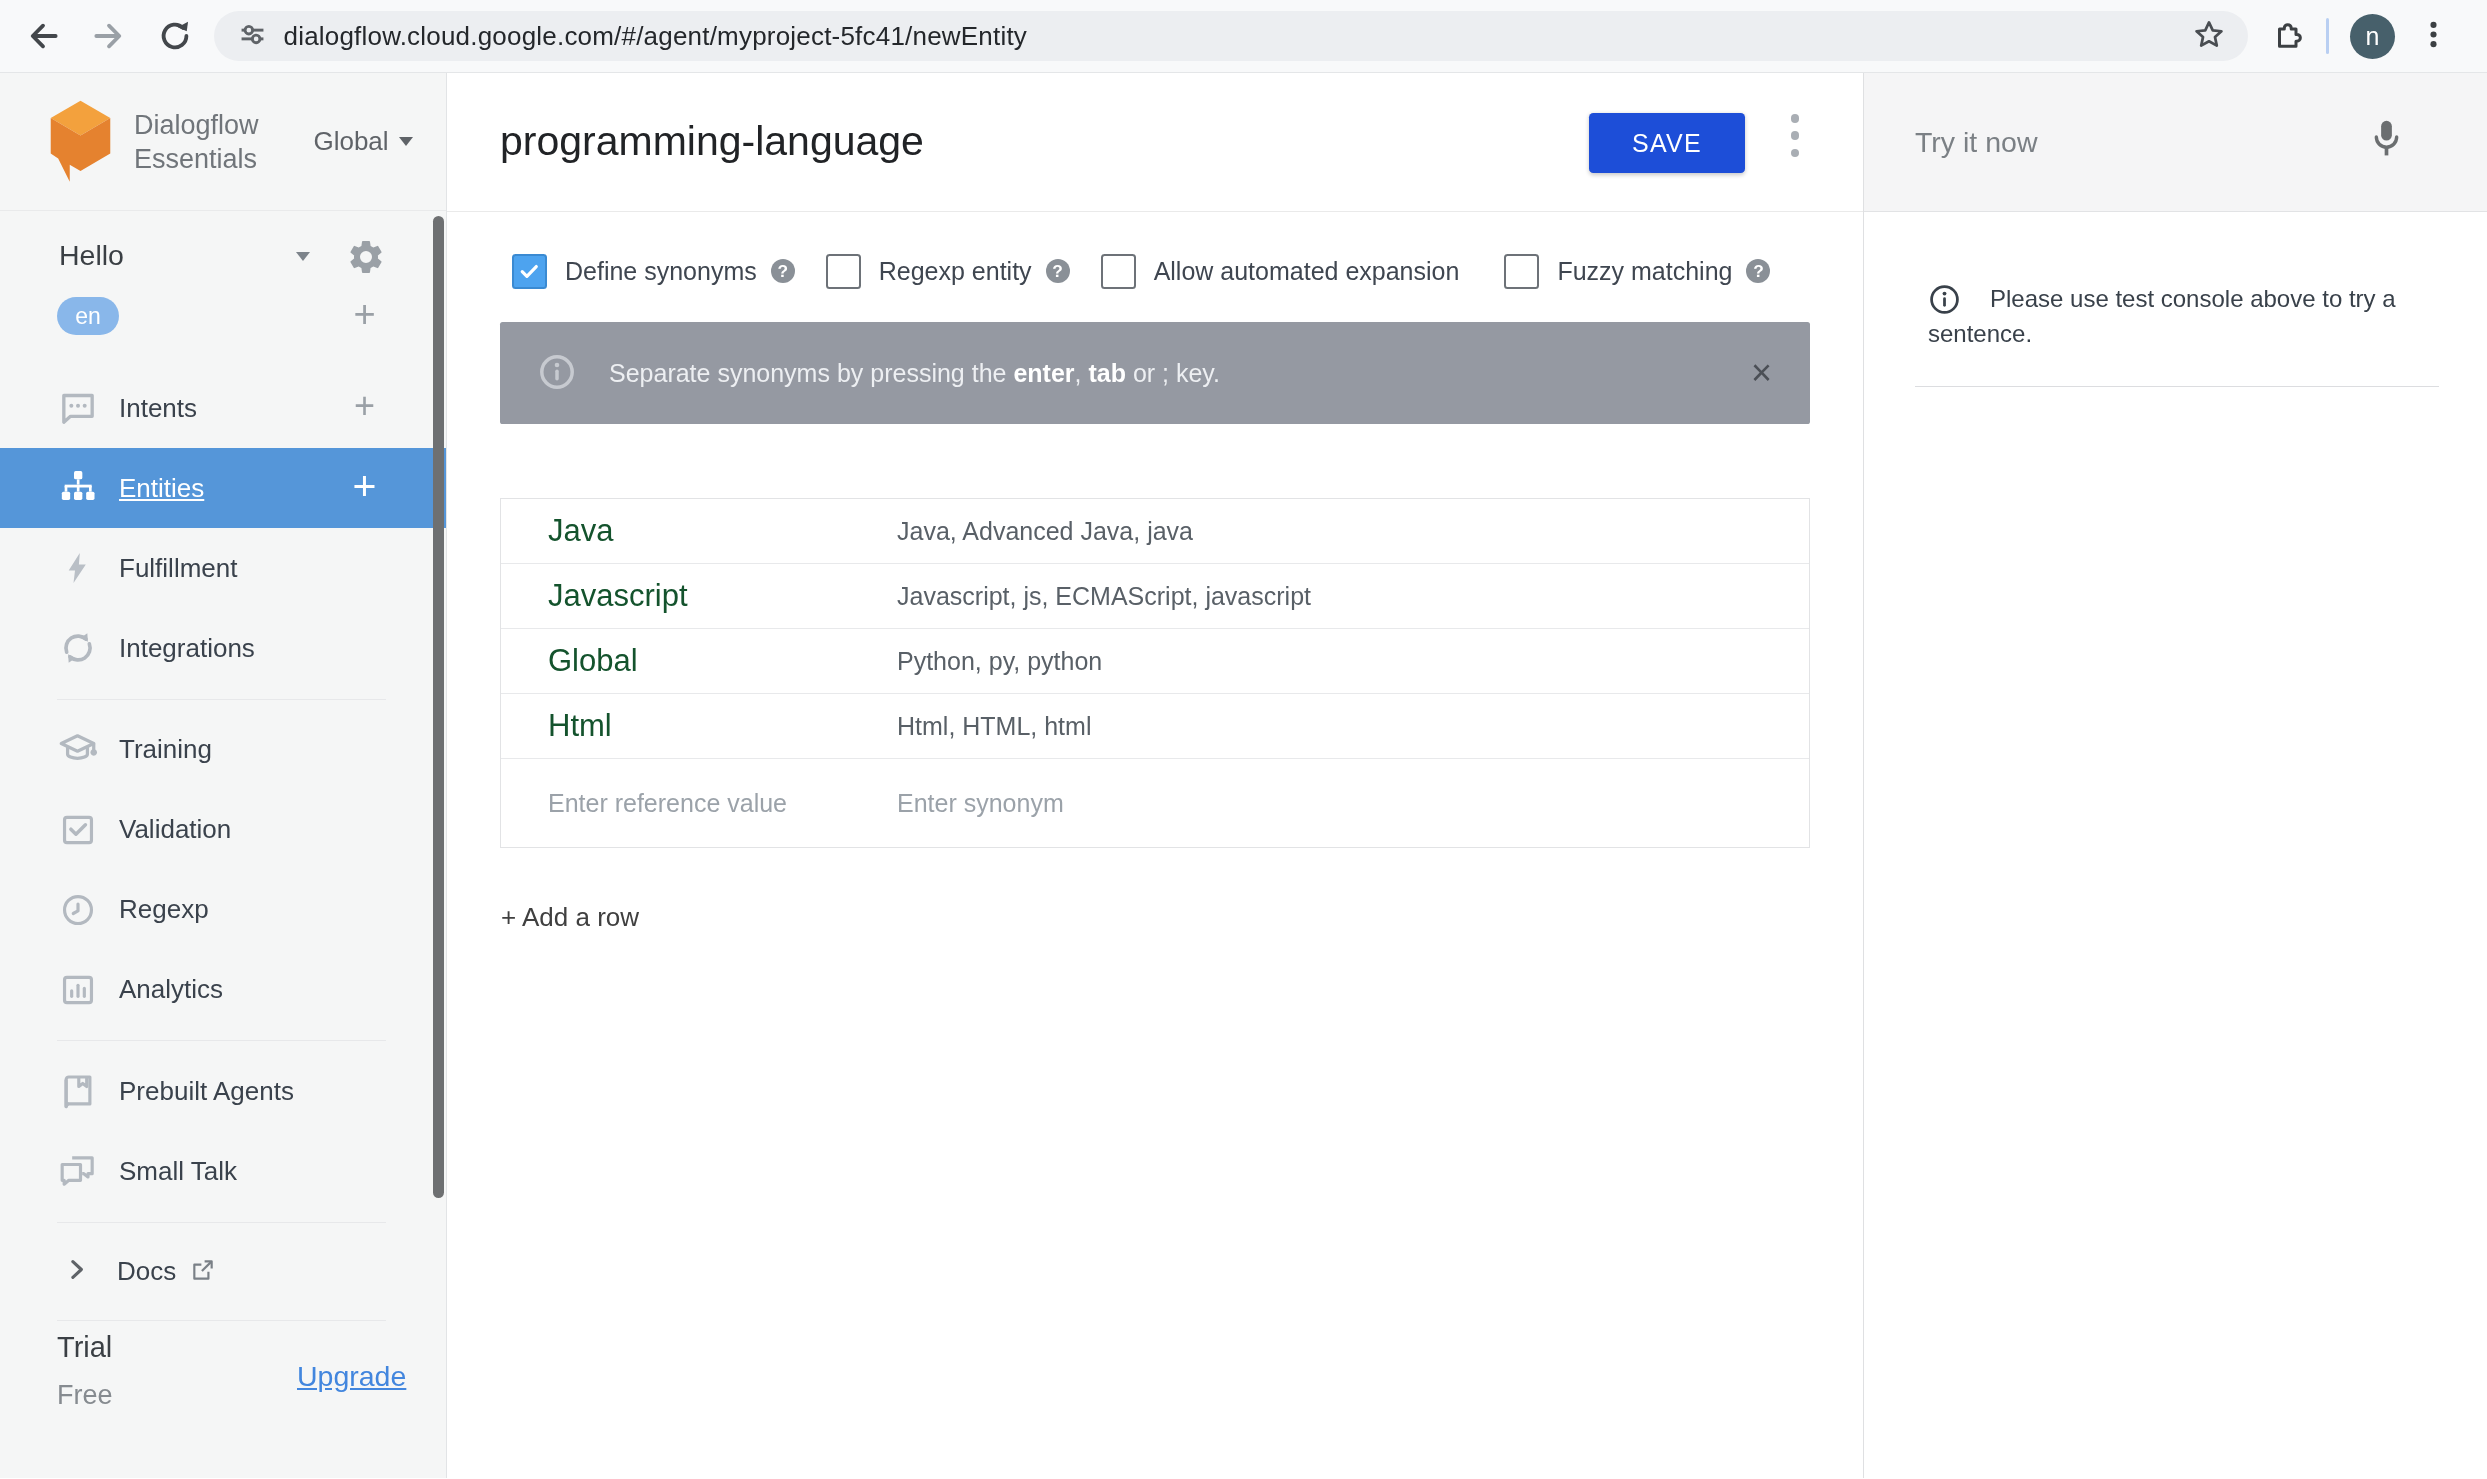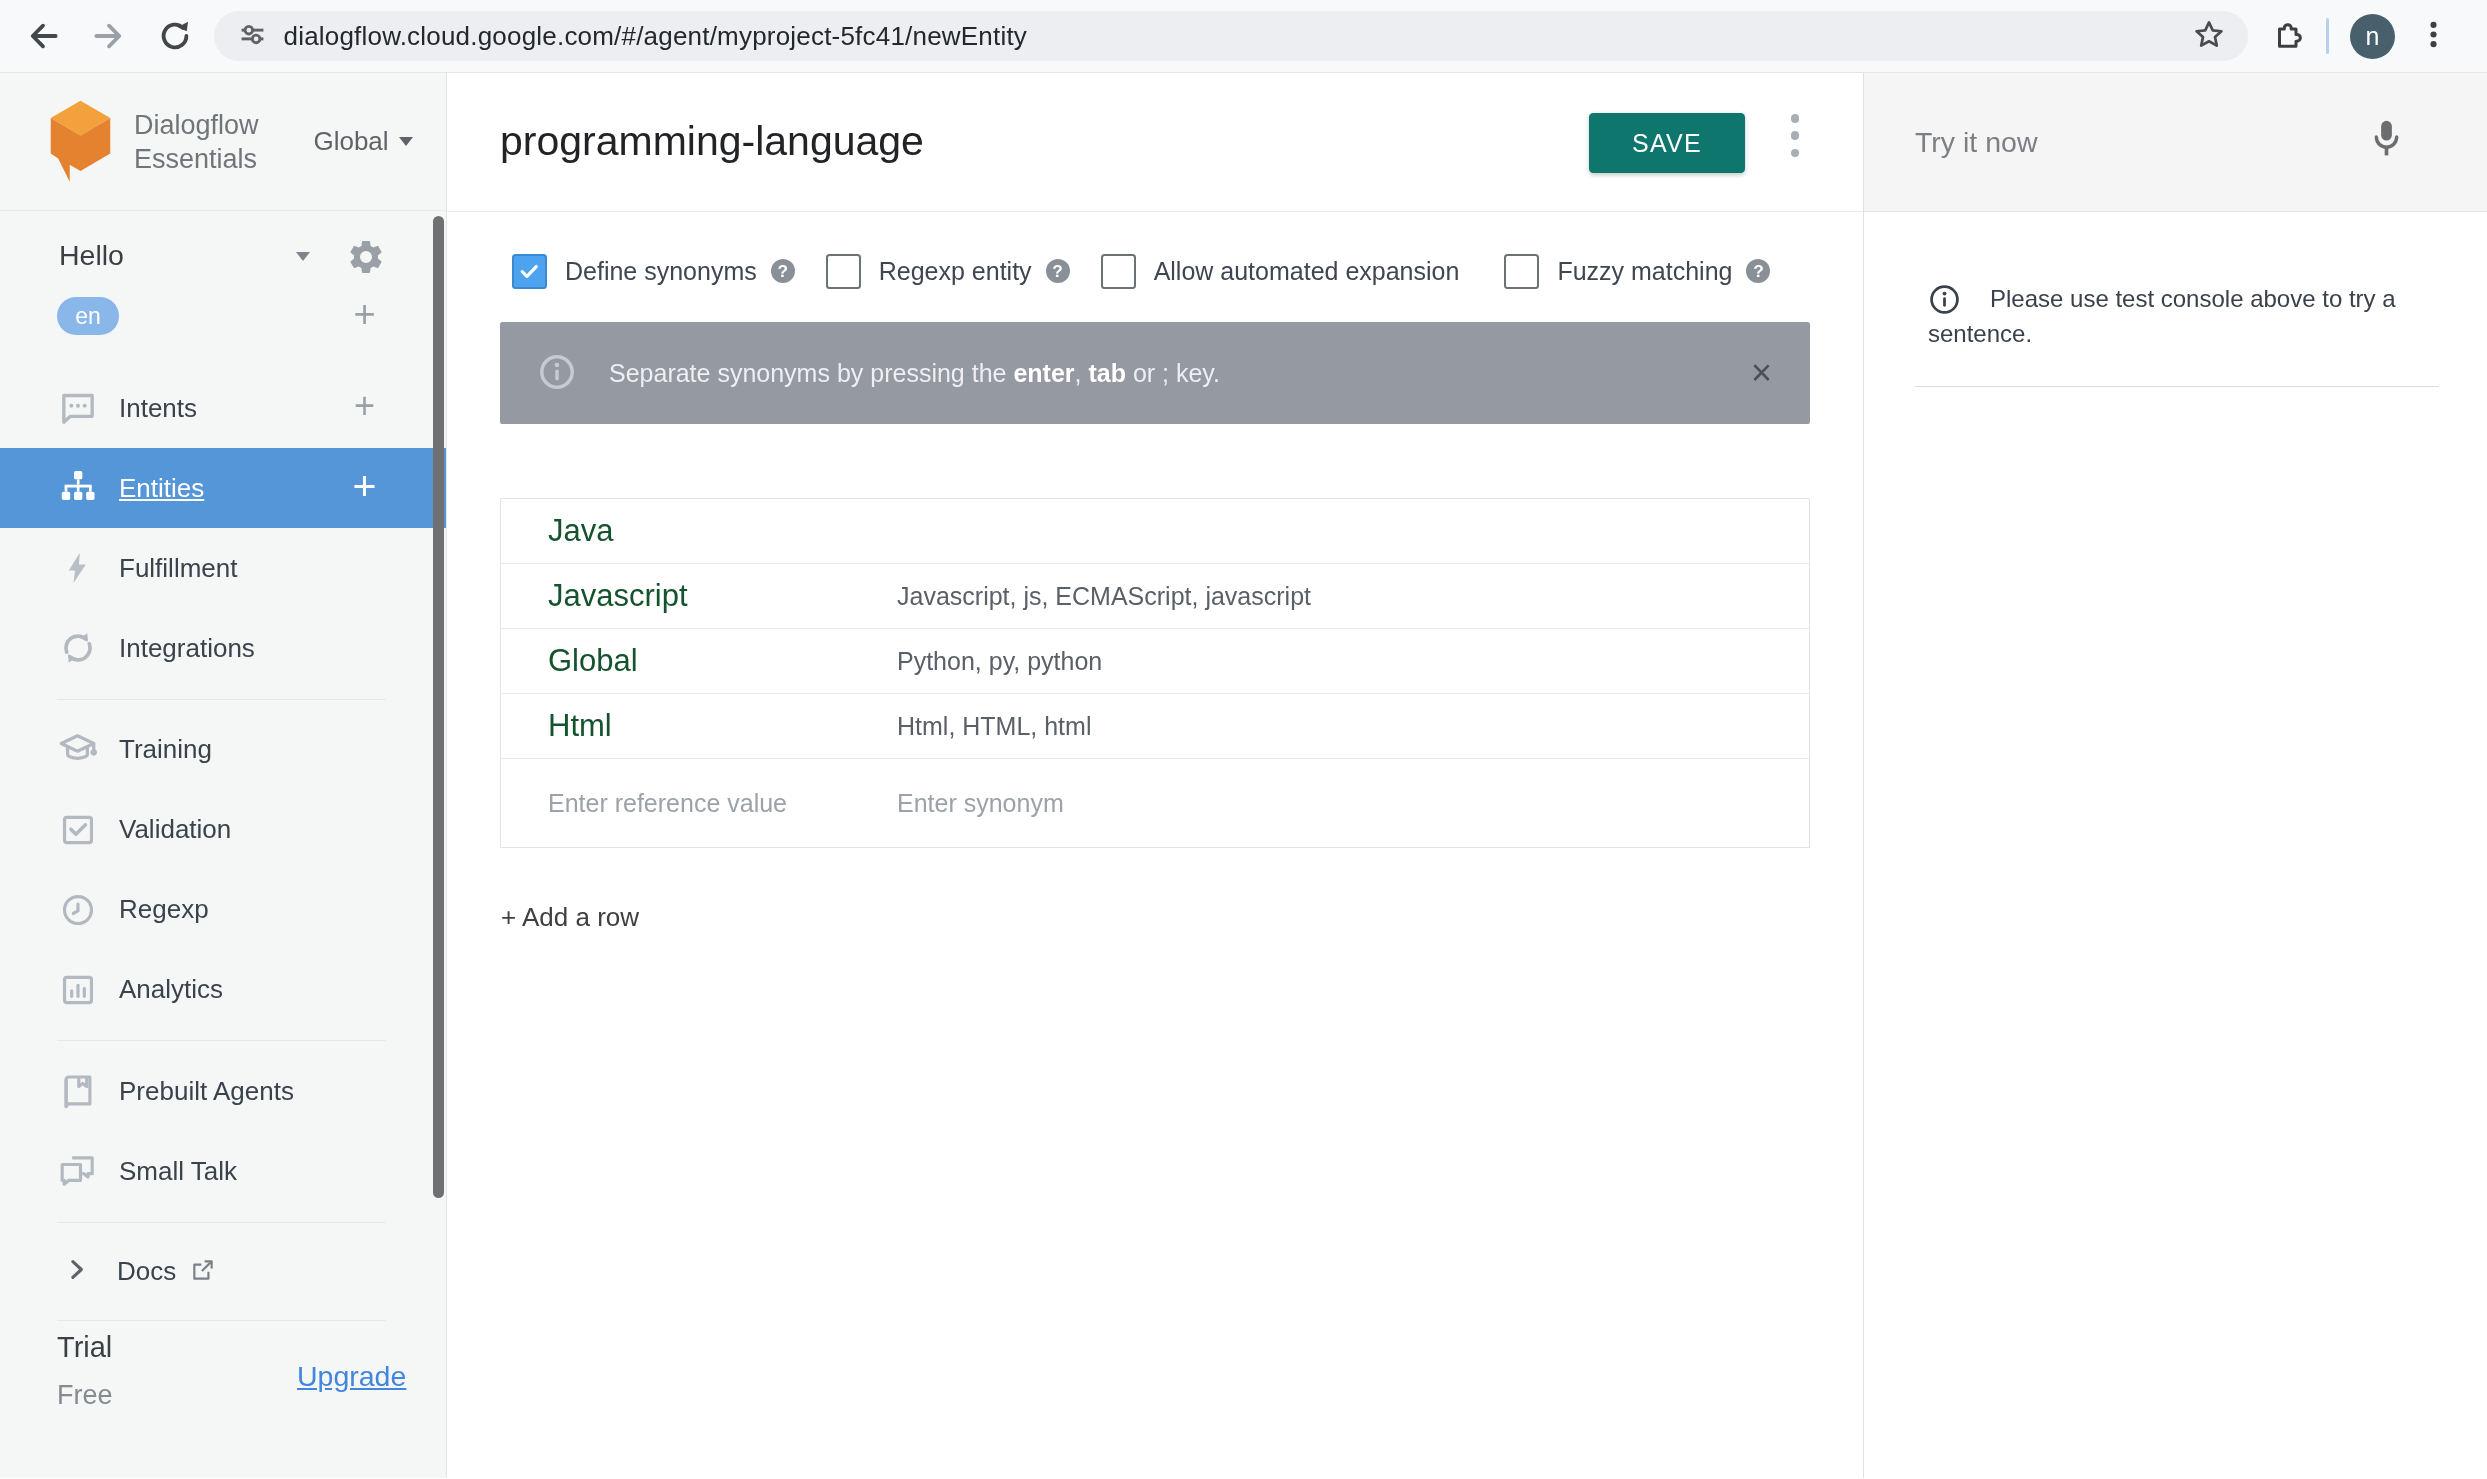--- a/index.html
+++ b/index.html
@@ -64,21 +64,21 @@
   .plan-price { font-size:27px; color:#868b90; margin-top:15.6px; }
   .plan-upgrade { position:absolute; left:297px; top:29px; font-size:28.5px; color:#4286de; }
   .sb-scrollbar { position:absolute; right:1.7px; top:143px; width:11.2px; height:982px;
     background:#6e7072; border-radius:6px; }
 
   
   .center { width:1416px; flex:none; background:#fff; }
   .c-header { position:relative; height:139px; border-bottom:0.9px solid #eaeaea; }
   .entity-title { position:absolute; left:53px; top:45px; font-size:41px; color:#212326; }
   .save-btn { position:absolute; left:1142px; top:40px; width:156px; height:60px;
-    background:#0f766e; color:#fff; font-size:25px; letter-spacing:1.3px; border:none;
+    background:#1d4ed8; color:#fff; font-size:25px; letter-spacing:1.3px; border:none;
     border-radius:4.3px; display:flex; align-items:center; justify-content:center;
     box-shadow:0 1.7px 4.3px rgba(0,0,0,0.22); font-family:inherit; }
   .header-kebab { position:absolute; left:1334px; top:36px; width:28px; display:flex;
     flex-direction:column; align-items:center; gap:8.6px; padding:5.2px 0; }
   .header-kebab i { width:8.6px; height:8.6px; border-radius:50%; background:#a9aeb4; }
   .options-row { margin:41px 0 0 65px; display:flex; align-items:center; height:36px; }
   .opt { display:flex; align-items:center; margin-right:31px; }
   .cb { width:35px; height:35px; border:2.6px solid #6d7278; border-radius:3.5px; background:#fff;
     margin-right:18px; flex:none; display:flex; align-items:center; justify-content:center; }
   .cb.checked { background:#4da3ef; border-color:#3a8ad2; }
@@ -431,20 +431,21 @@
                 <rect x="10.9" y="10.4" width="2.2" height="7" rx="1.1" fill="#c7cad0"></rect>
               </svg>
           </span>
           <span class="banner-text"><span>Separate synonyms by pressing the </span><b>enter</b><span>, </span><b>tab</b><span> or ; key.</span></span>
           <span class="banner-close">×</span>
         </div>
 
         <div class="etable">
           <div class="erow">
             <span class="cell-value">Java</span>
+            <span class="cell-syn">Java, Advanced Java, java</span>
           </div>
           <div class="erow">
             <span class="cell-value">Javascript</span>
             <span class="cell-syn">Javascript, js, ECMAScript, javascript</span>
           </div>
           <div class="erow">
             <span class="cell-value">Global</span>
             <span class="cell-syn">Python, py, python</span>
           </div>
           <div class="erow">

